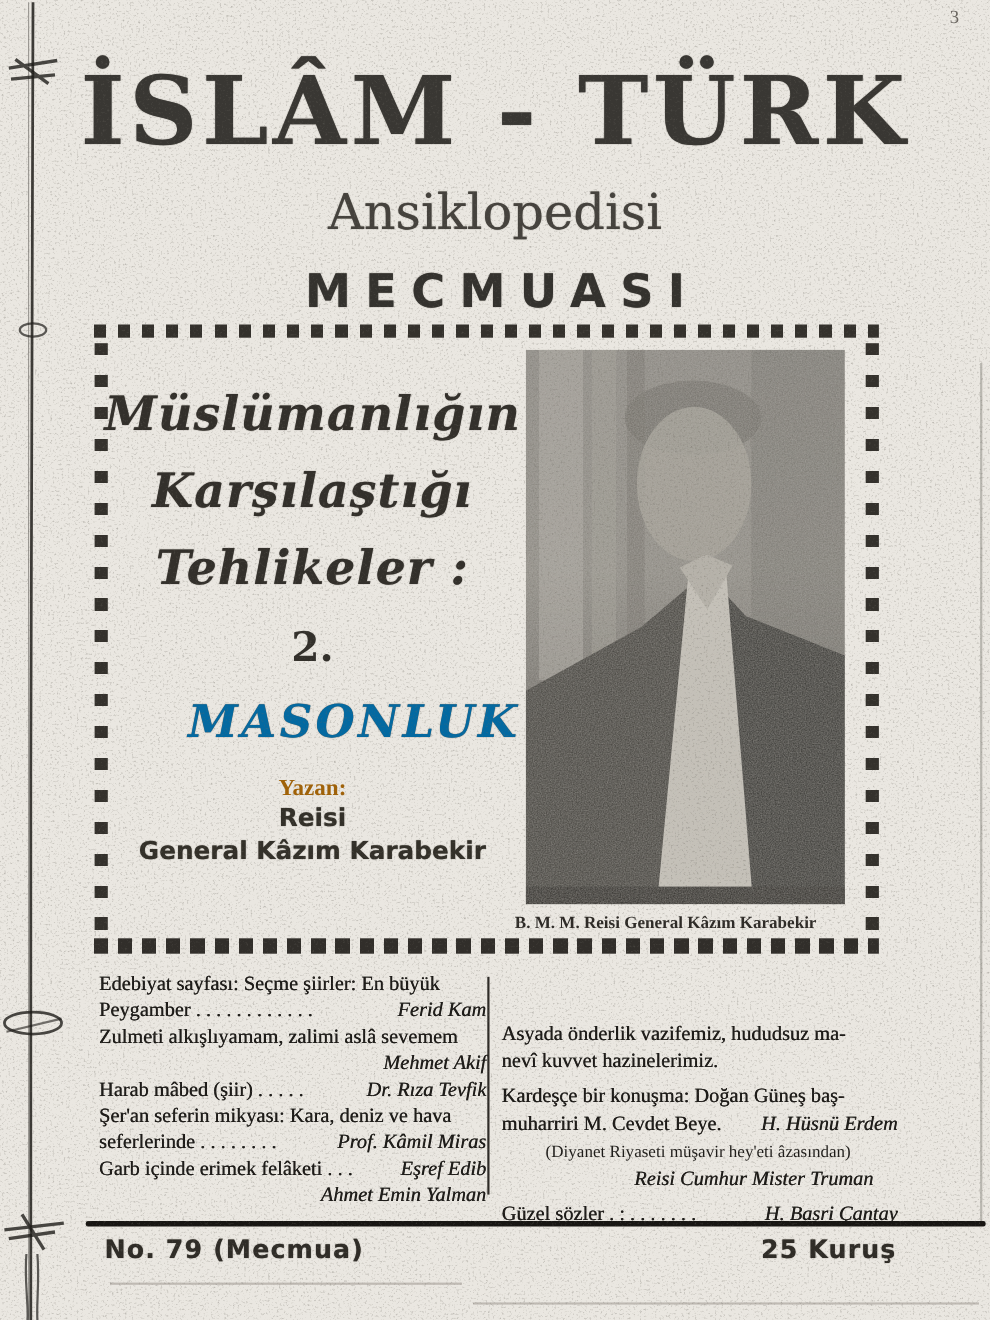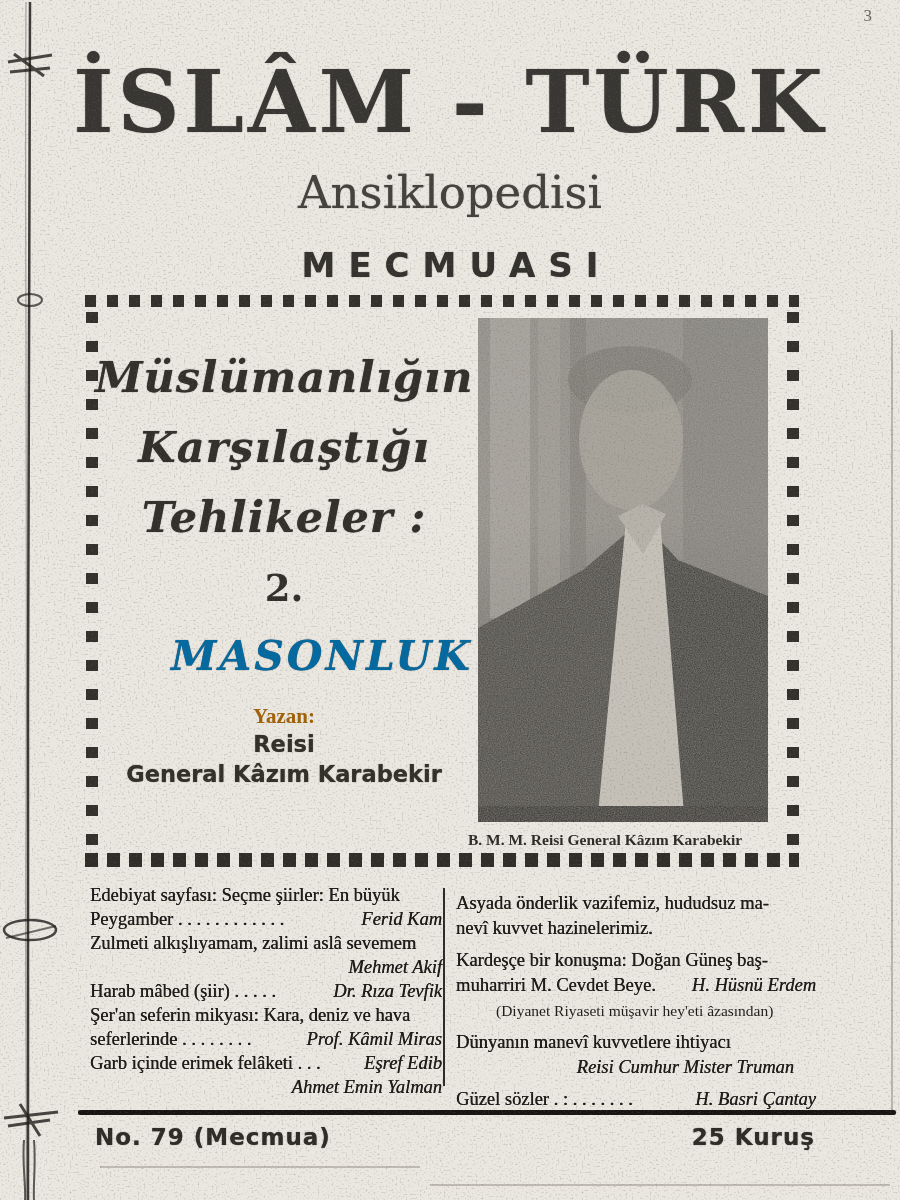--- a/index.html
+++ b/index.html
@@ -16,21 +16,21 @@
   
   .edge-line { position:absolute; right:7px; top:330px; width:2px; height:780px;
     background:#7d7a74; opacity:.45; }
   .corner-mark { position:absolute; right:28px; top:6px; font-size:17px; color:#6a6660; }
   
   .masthead { position:absolute; left:60px; top:56px; width:780px; text-align:center; }
   .mast-1 { font-family:"DejaVu Serif", serif; font-weight:bold; font-size:86px;
     line-height:92px; letter-spacing:4px; color:#393733; text-shadow:0 0 1px #5a5750; }
   .mast-2 { font-family:"DejaVu Serif", serif; font-size:45px; line-height:50px;
     margin-top:20px; color:#45423d; text-shadow:0 0 1px #6a675f; }
-  .mast-3 { font-family:"DejaVu Sans", sans-serif; font-weight:bold; font-size:34px;
+  .mast-3 { font-family:"DejaVu Sans", sans-serif; font-weight:bold; font-size:42px;
     line-height:42px; margin-top:26px; letter-spacing:13px; padding-left:13px;
     color:#34322e; text-shadow:0 0 1px #57544d; }
   
   .orn { position:absolute; z-index:5; }
   .orn-h { height:12px; background:repeating-linear-gradient(90deg,#34312c 0 11px,transparent 11px 22px); }
   .orn-top { left:85px; top:295px; width:714px; }
   .orn-bottom { left:85px; top:853px; width:714px; height:14px;
     background:repeating-linear-gradient(90deg,#312e2a 0 13px,transparent 13px 22px); }
   .orn-v { width:12px; background:repeating-linear-gradient(180deg,#34312c 0 11px,transparent 11px 29px); }
   .orn-left { left:86px; top:312px; height:538px; }
@@ -47,21 +47,21 @@
   .byline-label { font-size:21px; font-weight:bold; margin-top:24px; color:#a16207; }
   .byline-line { font-family:"DejaVu Sans", sans-serif; font-weight:bold; font-size:22.5px;
     line-height:30px; color:#333029; text-shadow:0 0 1px #5a564e; }
   .byline-line:first-of-type { margin-top:8px; }
   
   .photo { position:absolute; left:478px; top:318px; width:290px; height:504px; z-index:6; }
   .photo-caption { position:absolute; left:468px; top:831px; width:310px; text-align:left;
     font-size:15.5px; font-weight:bold; color:#2e2b27; z-index:6; }
   
   .contents-left  { position:absolute; left:90px;  top:883px; width:352px; z-index:6; }
-  .contents-right { position:absolute; left:456px; top:891px; width:360px; z-index:6; }
+  .contents-right { position:absolute; left:456px; top:928px; width:360px; z-index:6; }
   .col-divider { position:absolute; left:443px; top:888px; width:2px; height:198px;
     background:#2e2b27; z-index:6; }
   .toc-line { display:flex; justify-content:space-between; align-items:baseline;
     font-size:18.5px; line-height:24px; color:#1e1c19; text-shadow:.3px 0 0 #1e1c19; }
   .contents-right .toc-line { line-height:25px; }
   .toc-line.right { justify-content:flex-end; }
   .toc-line.gap { margin-top:7px; }
   .toc-line.small { font-size:15.5px; padding-left:40px; justify-content:flex-start; text-shadow:none; }
   .toc-line .txt { white-space:nowrap; }
   .toc-line .auth { font-style:italic; white-space:nowrap; padding-left:6px; }
@@ -203,23 +203,20 @@
       <div class="toc-line gap">
         <span class="txt">Kardeşçe bir konuşma: Doğan Güneş baş-</span>
       </div>
       <div class="toc-line">
         <span class="txt">muharriri M. Cevdet Beye.</span>
         <span class="auth">H. Hüsnü Erdem</span>
       </div>
       <div class="toc-line small">
         <span class="txt">(Diyanet Riyaseti müşavir hey'eti âzasından)</span>
       </div>
-      <div class="toc-line gap">
-        <span class="txt">Dünyanın manevî kuvvetlere ihtiyacı</span>
-      </div>
       <div class="toc-line right">
         <span class="auth">Reisi Cumhur Mister Truman</span>
       </div>
       <div class="toc-line gap">
         <span class="txt">Güzel sözler . : . . . . . . .</span>
         <span class="auth">H. Basri Çantay</span>
       </div>
     </div>
 
   <div class="footer-rule"></div>

